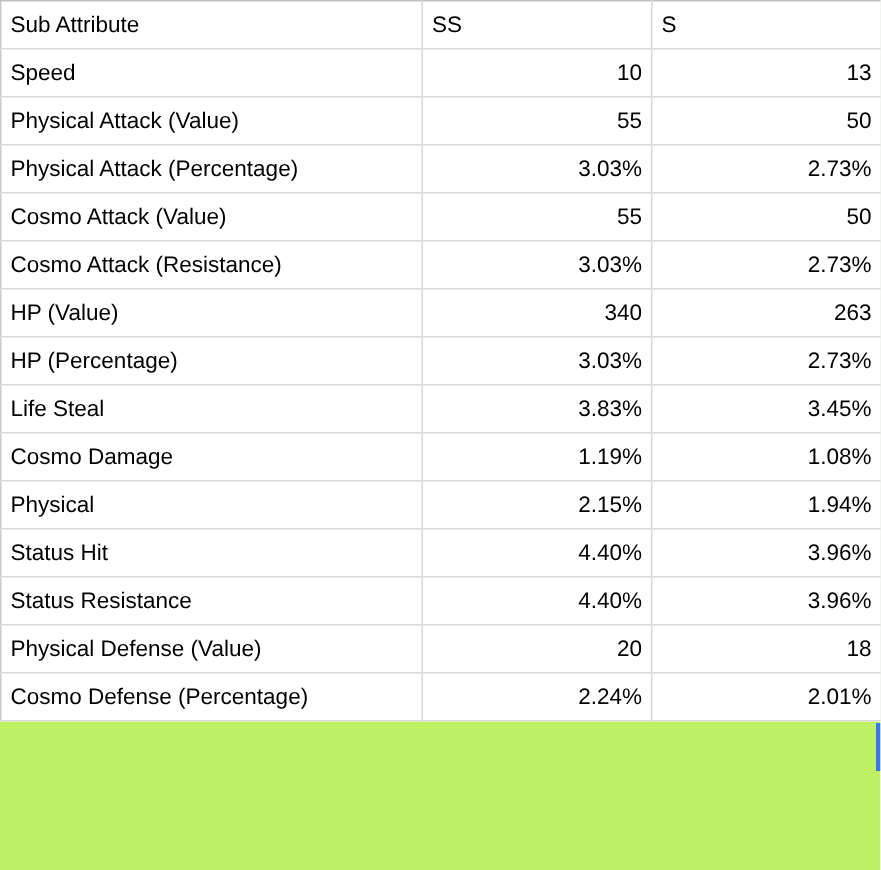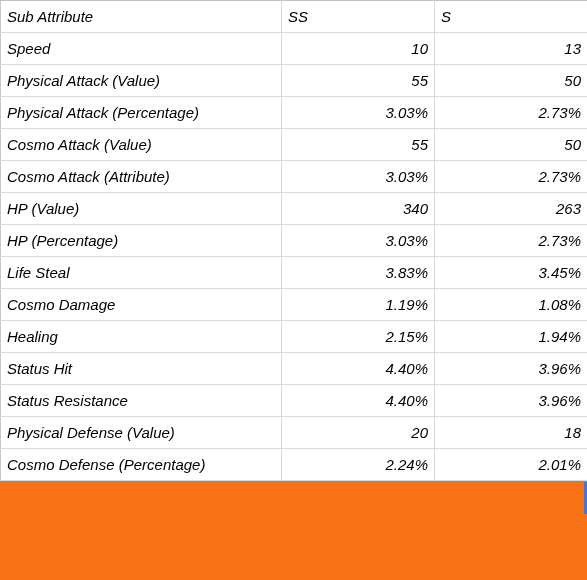--- a/index.html
+++ b/index.html
@@ -13,23 +13,22 @@
     height: 580px;
     overflow: hidden;
     font-family: "Liberation Sans", sans-serif;
     color: #000000;
   }
 
   .sheet {
     position: relative;
     width: 587px;
     height: 580px;
-    background: #f97316;
+    background: #bef264;
     box-sizing: border-box;
-    font-style: italic;
   }
 
   table.grid {
     border-collapse: collapse;
     table-layout: fixed;
     width: 587px;
     background: #ffffff;
   }
 
   table.grid col.c-label { width: 281px; }
@@ -116,21 +115,21 @@
           <td class="cell-label">Physical Attack (Percentage)</td>
           <td class="cell-value">3.03%</td>
           <td class="cell-value">2.73%</td>
         </tr>
         <tr>
           <td class="cell-label">Cosmo Attack (Value)</td>
           <td class="cell-value">55</td>
           <td class="cell-value">50</td>
         </tr>
         <tr>
-          <td class="cell-label">Cosmo Attack (Attribute)</td>
+          <td class="cell-label">Cosmo Attack (Resistance)</td>
           <td class="cell-value">3.03%</td>
           <td class="cell-value">2.73%</td>
         </tr>
         <tr>
           <td class="cell-label">HP (Value)</td>
           <td class="cell-value">340</td>
           <td class="cell-value">263</td>
         </tr>
         <tr>
           <td class="cell-label">HP (Percentage)</td>
@@ -141,21 +140,21 @@
           <td class="cell-label">Life Steal</td>
           <td class="cell-value">3.83%</td>
           <td class="cell-value">3.45%</td>
         </tr>
         <tr>
           <td class="cell-label">Cosmo Damage</td>
           <td class="cell-value">1.19%</td>
           <td class="cell-value">1.08%</td>
         </tr>
         <tr>
-          <td class="cell-label">Healing</td>
+          <td class="cell-label">Physical</td>
           <td class="cell-value">2.15%</td>
           <td class="cell-value">1.94%</td>
         </tr>
         <tr>
           <td class="cell-label">Status Hit</td>
           <td class="cell-value">4.40%</td>
           <td class="cell-value">3.96%</td>
         </tr>
         <tr>
           <td class="cell-label">Status Resistance</td>

